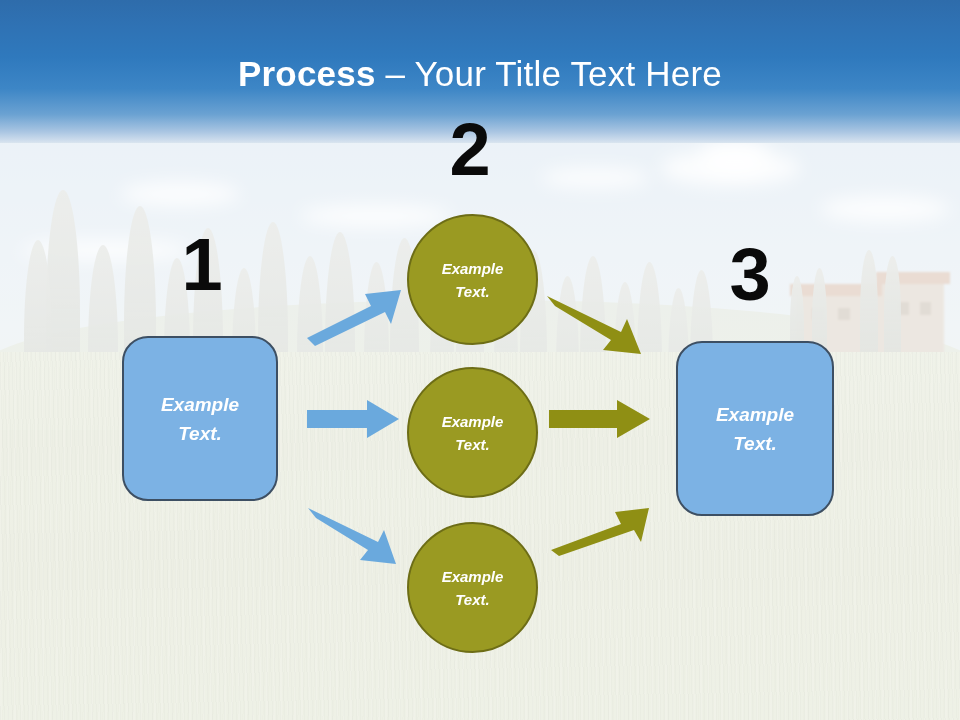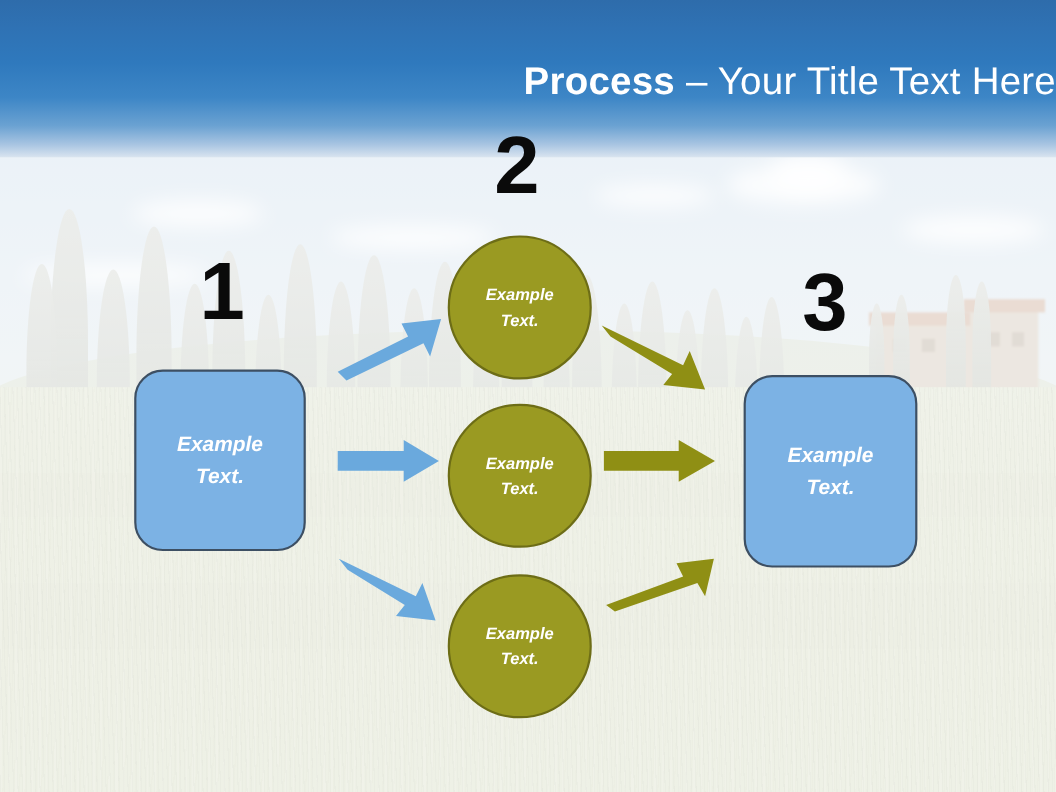--- a/index.html
+++ b/index.html
@@ -110,21 +110,21 @@
         #3d86c6 62%,
         #6ba2d2 80%,
         #a9c5e2 92%,
         #d3e0ee 99%,
         #dae5ef 100%);
   }
   .header-title {
     position: absolute;
     left: 0; top: 52px;
     width: 960px;
-    text-align: right;
+    text-align: center;
     color: #ffffff;
     font-size: 35px;
     line-height: 44px;
     letter-spacing: 0.2px;
     white-space: nowrap;
   }
   .header-title .t-bold { font-weight: bold; }
   .header-title .t-reg  { font-weight: normal; }
 
   

